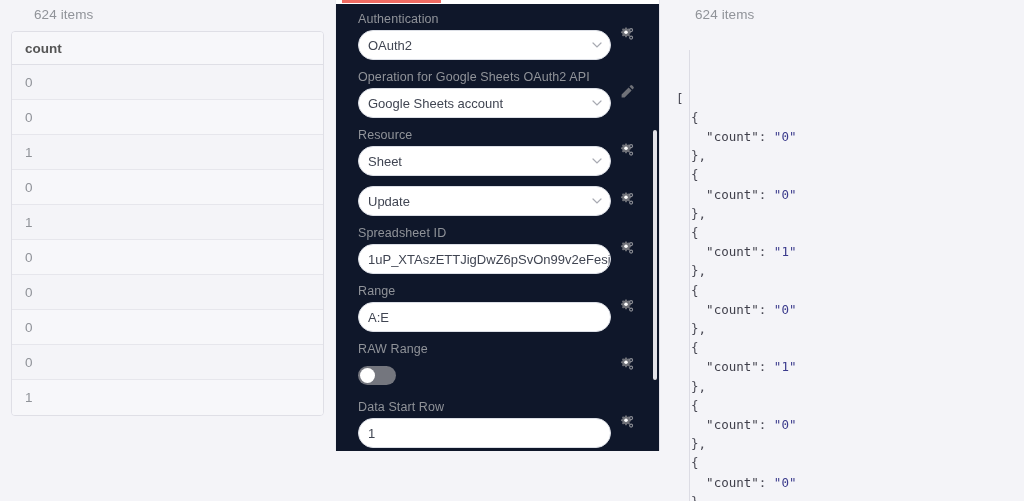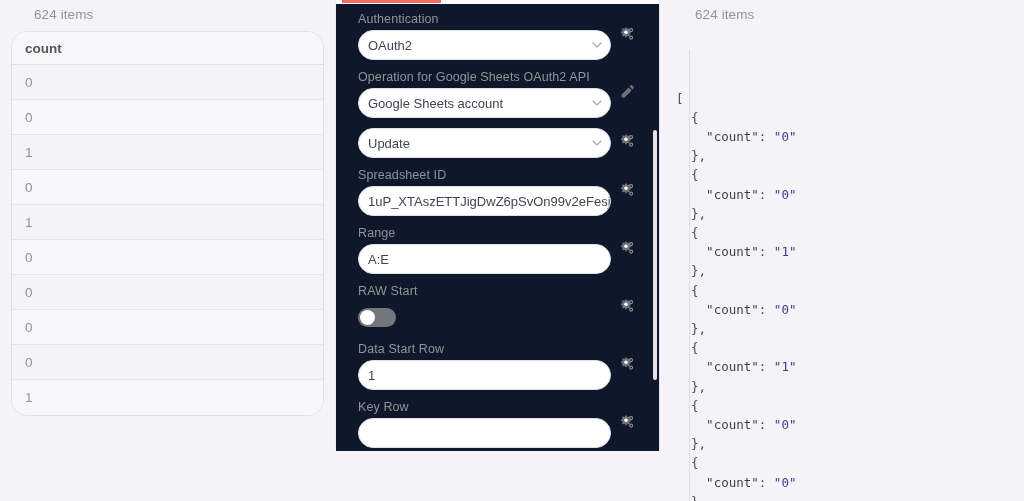--- a/index.html
+++ b/index.html
@@ -20,21 +20,21 @@
   }
   .items-count {
     font-size: 13.5px;
     color: #909399;
     padding: 7px 0 9px 2px;
     letter-spacing: .1px;
     margin-left: 21px;
   }
   .data-table {
     border: 1px solid #dfdfe6;
-    border-radius: 16px;
+    border-radius: 4px;
     background: #f7f7fa;
     overflow: hidden;
   }
   .data-table .th-row {
     height: 33px;
     display: flex;
     align-items: center;
     padding: 0 13px;
     border-bottom: 1px solid #dfdfe6;
     background: #f7f7fa;
@@ -263,20 +263,45 @@
             </div>
           </div>
           <div class="side-icon">
             <span><svg width="16" height="16" viewBox="0 0 16 16">
                 <path d="M11.4 1.6a1.3 1.3 0 0 1 1.9 0l1.1 1.1a1.3 1.3 0 0 1 0 1.9l-.9.9-3-3 .9-.9z" fill="#6f7178"></path>
                 <path d="M9.6 3.4l3 3-7 7H2.6v-3l7-7z" fill="#6f7178"></path>
               </svg></span>
           </div>
         </div>
         <div class="field">
+          <div class="field-label">Resource</div>
+          <div class="control-row">
+            <div class="select">
+              <span>Sheet</span>
+              <span class="chev">
+                <svg width="10" height="7" viewBox="0 0 10 7">
+                  <path d="M1 1l4 4 4-4" fill="none" stroke="#a8aab2" stroke-width="1.2" stroke-linecap="round"></path>
+                </svg>
+              </span>
+            </div>
+          </div>
+          <div class="side-icon">
+            <span><svg width="16" height="16" viewBox="0 0 16 16">
+                <g fill="#6f7178">
+                  <path d="M6.2 1.4h1.6l.22 1.18a3.6 3.6 0 0 1 .92.38l1-.66 1.13 1.13-.66 1a3.6 3.6 0 0 1 .38.92l1.18.22v1.6l-1.18.22a3.6 3.6 0 0 1-.38.92l.66 1-1.13 1.13-1-.66a3.6 3.6 0 0 1-.92.38L7.8 11.3H6.2L5.98 10.1a3.6 3.6 0 0 1-.92-.38l-1 .66L2.93 9.25l.66-1a3.6 3.6 0 0 1-.38-.92L2.03 7.1V5.5l1.18-.22c.09-.33.22-.63.38-.92l-.66-1L4.06 2.23l1 .66c.29-.16.59-.29.92-.38L6.2 1.4z"></path>
+                  <circle cx="7" cy="6.3" r="1.75" fill="#fff"></circle>
+                </g>
+                <g fill="none" stroke="#8b8d94" stroke-width="1.1">
+                  <circle cx="12.1" cy="4.1" r="1.5"></circle>
+                  <circle cx="12.1" cy="11.6" r="1.5"></circle>
+                </g>
+              </svg></span>
+          </div>
+        </div>
+        <div class="field">
           <div class="control-row">
             <div class="select">
               <span>Update</span>
               <span class="chev">
                 <svg width="10" height="7" viewBox="0 0 10 7">
                   <path d="M1 1l4 4 4-4" fill="none" stroke="#a8aab2" stroke-width="1.2" stroke-linecap="round"></path>
                 </svg>
               </span>
             </div>
           </div>
@@ -327,21 +352,21 @@
                   <circle cx="7" cy="6.3" r="1.75" fill="#fff"></circle>
                 </g>
                 <g fill="none" stroke="#8b8d94" stroke-width="1.1">
                   <circle cx="12.1" cy="4.1" r="1.5"></circle>
                   <circle cx="12.1" cy="11.6" r="1.5"></circle>
                 </g>
               </svg></span>
           </div>
         </div>
         <div class="field toggle-field">
-          <div class="field-label">RAW Start</div>
+          <div class="field-label">RAW Range</div>
           <div class="control-row">
             <div class="toggle">
               <span class="knob"></span>
             </div>
           </div>
           <div class="side-icon ">
             <span><svg width="16" height="16" viewBox="0 0 16 16">
                 <g fill="#6f7178">
                   <path d="M6.2 1.4h1.6l.22 1.18a3.6 3.6 0 0 1 .92.38l1-.66 1.13 1.13-.66 1a3.6 3.6 0 0 1 .38.92l1.18.22v1.6l-1.18.22a3.6 3.6 0 0 1-.38.92l.66 1-1.13 1.13-1-.66a3.6 3.6 0 0 1-.92.38L7.8 11.3H6.2L5.98 10.1a3.6 3.6 0 0 1-.92-.38l-1 .66L2.93 9.25l.66-1a3.6 3.6 0 0 1-.38-.92L2.03 7.1V5.5l1.18-.22c.09-.33.22-.63.38-.92l-.66-1L4.06 2.23l1 .66c.29-.16.59-.29.92-.38L6.2 1.4z"></path>
                   <circle cx="7" cy="6.3" r="1.75" fill="#fff"></circle>

